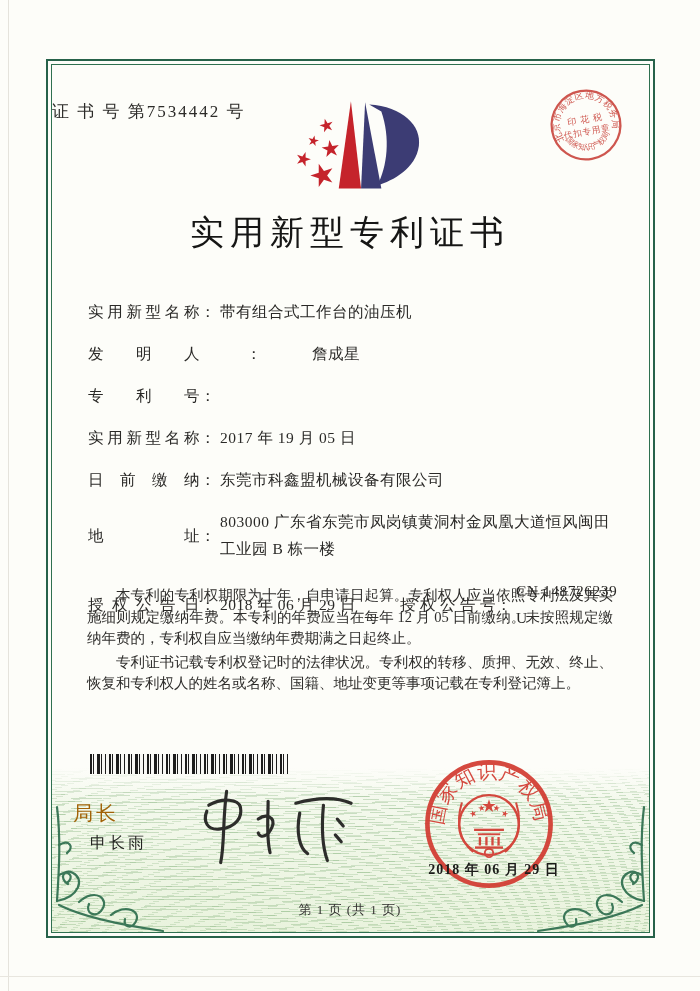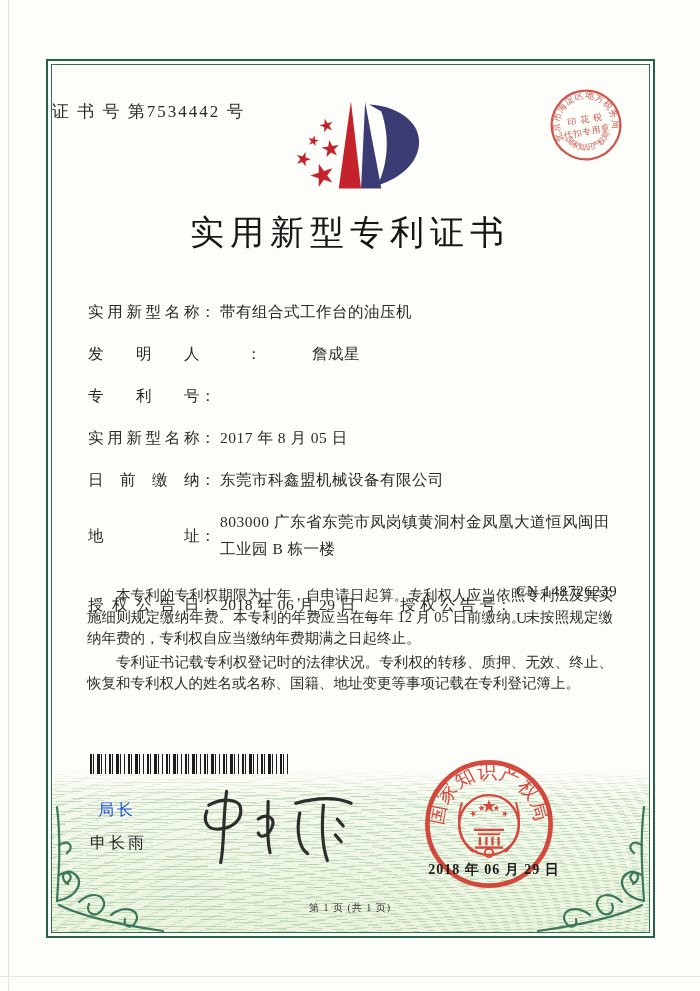--- a/index.html
+++ b/index.html
@@ -66,31 +66,31 @@
   .paras p{margin:0 0 2px 0;text-indent:2em;}
 
   
   .barcode{
     position:absolute;left:90px;top:754px;width:198px;height:20px;
     background:repeating-linear-gradient(90deg,
       #1c1c1c 0 2px,#f8f8f5 2px 3px,#1c1c1c 3px 4px,#f8f8f5 4px 7px,
       #1c1c1c 7px 10px,#f8f8f5 10px 11px,#1c1c1c 11px 12px,#f8f8f5 12px 15px,
       #1c1c1c 15px 16px,#f8f8f5 16px 19px);
   }
-  .signer-title{position:absolute;left:98px;top:800px;font-size:16px;letter-spacing:3px;color:#1d4ed8;}
+  .signer-title{position:absolute;left:73px;top:800px;font-size:20px;letter-spacing:3px;color:#a16207;}
   .signer-name{position:absolute;left:90px;top:833px;font-size:16px;letter-spacing:3px;color:#242422;}
   .signature{position:absolute;left:193px;top:779px;width:168px;height:90px;}
   .office-seal{position:absolute;left:419px;top:754px;width:140px;height:140px;opacity:.92;}
   .seal-date{
     position:absolute;left:424px;top:861px;width:140px;text-align:center;
     font-size:14px;font-weight:600;letter-spacing:1px;color:#1c1c1a;
   }
   .footer{
     position:absolute;left:0;right:0;top:901px;text-align:center;
-    font-size:10px;letter-spacing:1px;color:#333231;
+    font-size:13px;letter-spacing:1px;color:#333231;
   }
 </style>
 </head>
 <body>
 
 <div class="scan-edge-left"></div>
 <div class="scan-edge-bottom"></div>
 
 <div class="frame">
   <div class="frame-inner">
@@ -177,21 +177,21 @@
   </div>
 
   <div class="frow">
     <span class="flabel">专利号</span>
     <span class="fcolon">：</span>
   </div>
 
   <div class="frow">
     <span class="flabel">实用新型名称</span>
     <span class="fcolon">：</span>
-    <span class="fvalue">2017 年 8 月 05 日</span>
+    <span class="fvalue">2017 年 19 月 05 日</span>
   </div>
 
   <div class="frow">
     <span class="flabel">日前缴纳</span>
     <span class="fcolon">：</span>
     <span class="fvalue">东莞市科鑫盟机械设备有限公司</span>
   </div>
 
   <div class="frow">
     <span class="flabel">地址</span>

